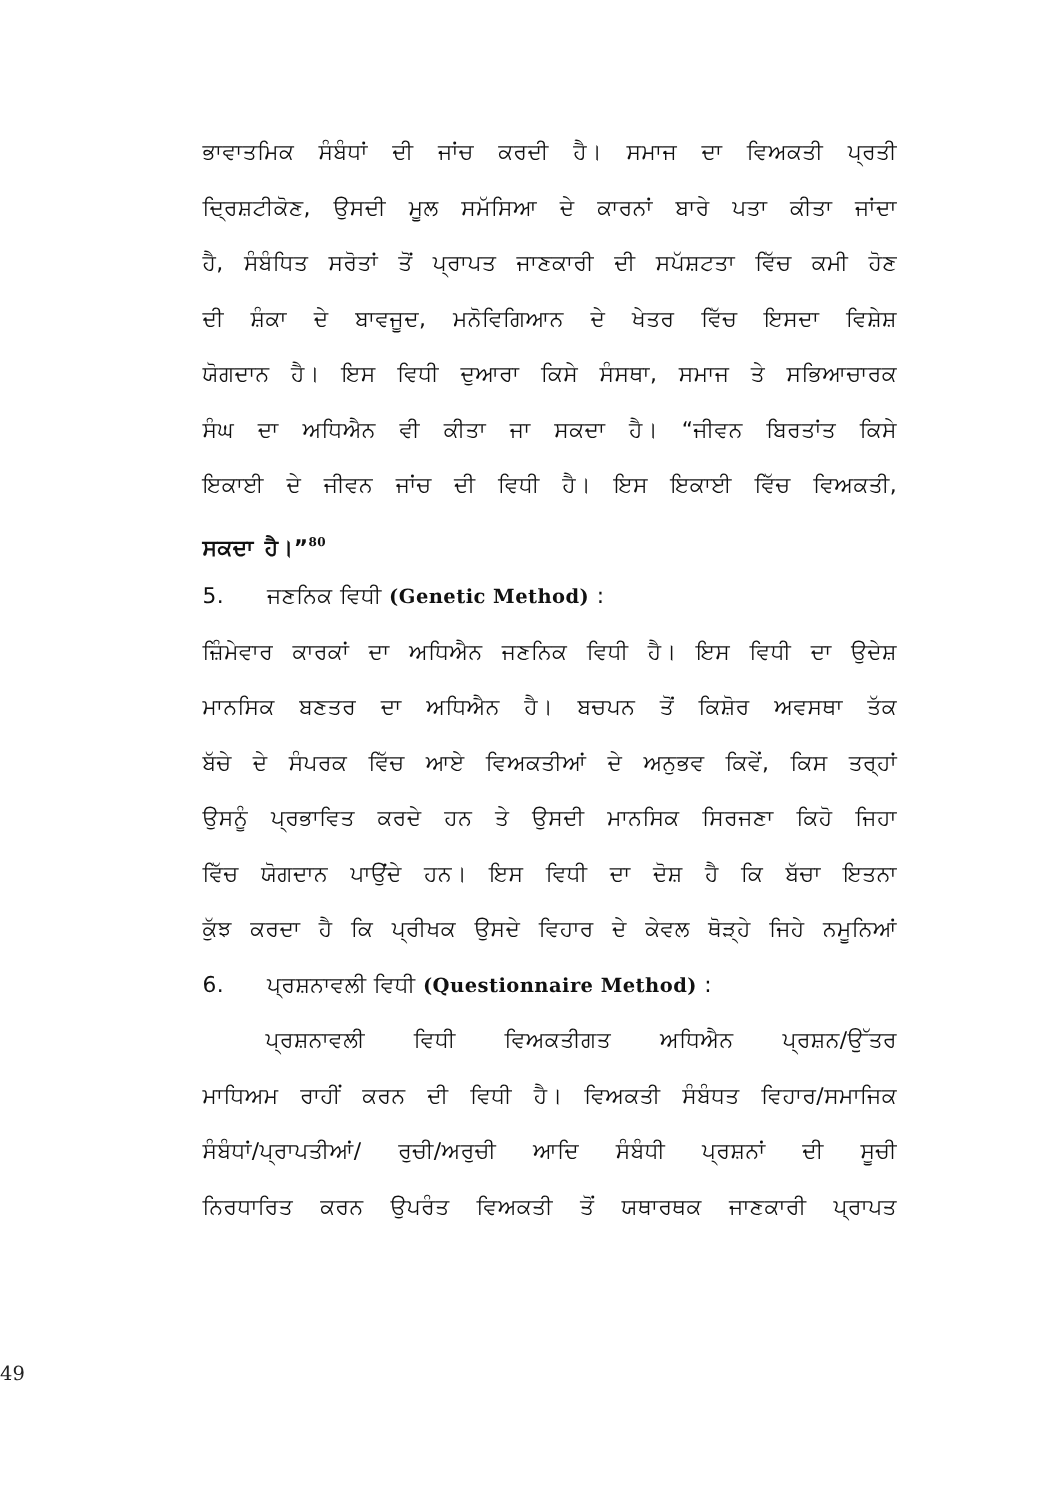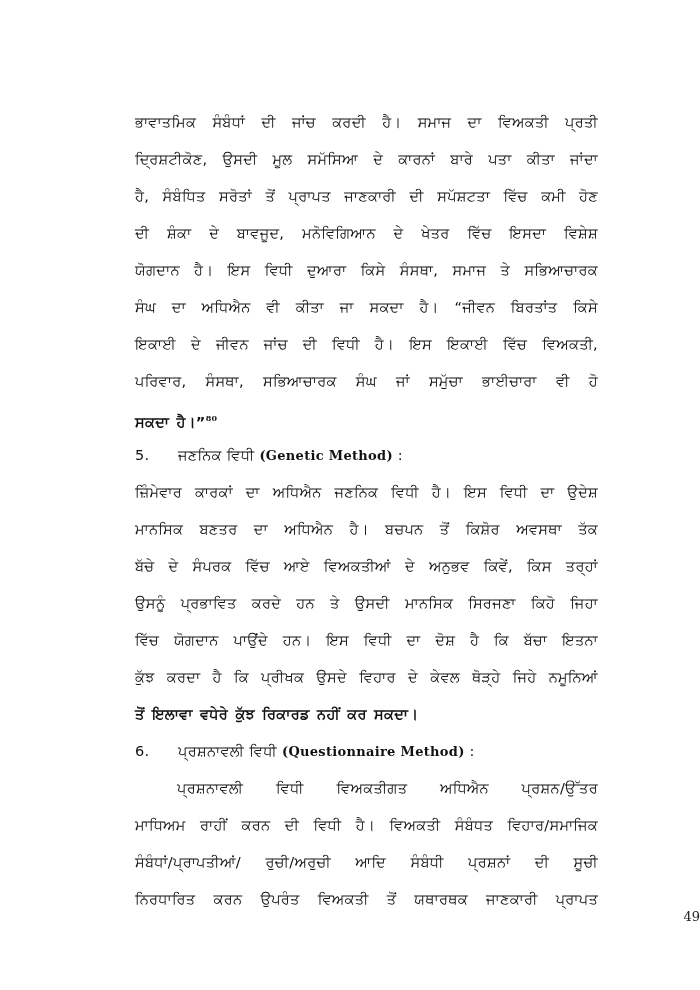--- a/index.html
+++ b/index.html
@@ -11,21 +11,21 @@
       width: 700px;
       height: 990px;
       position: relative;
       overflow: hidden;
       color: #111111;
       font-family: "DejaVu Sans", sans-serif;
     }
     .page {
       position: absolute;
       left: 135px;
-      top: 104px;
+      top: 84px;
       width: 463px;
     }
     .line {
       font-size: 14.5px;
       line-height: 37px;
       height: 37px;
       white-space: nowrap;
       text-align: justify;
       text-align-last: justify;
       letter-spacing: 0.3px;
@@ -57,56 +57,54 @@
     sup.fn {
       font-size: 8px;
       font-family: "DejaVu Serif", serif;
       vertical-align: 6px;
     }
     .page-number {
       position: absolute;
       top: 909px;
       left: 0;
       width: 700px;
-      text-align: right;
+      text-align: left;
       font-family: "DejaVu Serif", serif;
       font-size: 13px;
       color: #222;
     }
   </style>
 </head>
 <body>
 
 <div class="page">
 
   <div>
     <div class="line">ਭਾਵਾਤਮਿਕ ਸੰਬੰਧਾਂ ਦੀ ਜਾਂਚ ਕਰਦੀ ਹੈ। ਸਮਾਜ ਦਾ ਵਿਅਕਤੀ ਪ੍ਰਤੀ</div>
     <div class="line">ਦ੍ਰਿਸ਼ਟੀਕੋਣ, ਉਸਦੀ ਮੂਲ ਸਮੱਸਿਆ ਦੇ ਕਾਰਨਾਂ ਬਾਰੇ ਪਤਾ ਕੀਤਾ ਜਾਂਦਾ</div>
     <div class="line">ਹੈ, ਸੰਬੰਧਿਤ ਸਰੋਤਾਂ ਤੋਂ ਪ੍ਰਾਪਤ ਜਾਣਕਾਰੀ ਦੀ ਸਪੱਸ਼ਟਤਾ ਵਿੱਚ ਕਮੀ ਹੋਣ</div>
     <div class="line">ਦੀ ਸ਼ੰਕਾ ਦੇ ਬਾਵਜੂਦ, ਮਨੋਵਿਗਿਆਨ ਦੇ ਖੇਤਰ ਵਿੱਚ ਇਸਦਾ ਵਿਸ਼ੇਸ਼</div>
     <div class="line">ਯੋਗਦਾਨ ਹੈ। ਇਸ ਵਿਧੀ ਦੁਆਰਾ ਕਿਸੇ ਸੰਸਥਾ, ਸਮਾਜ ਤੇ ਸਭਿਆਚਾਰਕ</div>
     <div class="line">ਸੰਘ ਦਾ ਅਧਿਐਨ ਵੀ ਕੀਤਾ ਜਾ ਸਕਦਾ ਹੈ। “ਜੀਵਨ ਬਿਰਤਾਂਤ ਕਿਸੇ</div>
     <div class="line">ਇਕਾਈ ਦੇ ਜੀਵਨ ਜਾਂਚ ਦੀ ਵਿਧੀ ਹੈ। ਇਸ ਇਕਾਈ ਵਿੱਚ ਵਿਅਕਤੀ,</div>
-    <div class="line">ਪਰਿਵਾਰ, ਸੰਸਥਾ, ਸਭਿਆਚਾਰਕ ਸੰਘ ਜਾਂ ਸਮੁੱਚਾ ਭਾਈਚਾਰਾ ਵੀ ਹੋ</div>
     <div class="line last"><span>ਸਕਦਾ ਹੈ।”</span><sup class="fn">80</sup></div>
   </div>
 
   <div class="heading">
     <span class="num">5.</span><span>ਜਣਨਿਕ ਵਿਧੀ</span>
     <span class="en">(Genetic Method)</span><span> :</span>
   </div>
 
   <div>
     <div class="line">ਜ਼ਿੰਮੇਵਾਰ ਕਾਰਕਾਂ ਦਾ ਅਧਿਐਨ ਜਣਨਿਕ ਵਿਧੀ ਹੈ। ਇਸ ਵਿਧੀ ਦਾ ਉਦੇਸ਼</div>
     <div class="line">ਮਾਨਸਿਕ ਬਣਤਰ ਦਾ ਅਧਿਐਨ ਹੈ। ਬਚਪਨ ਤੋਂ ਕਿਸ਼ੋਰ ਅਵਸਥਾ ਤੱਕ</div>
     <div class="line">ਬੱਚੇ ਦੇ ਸੰਪਰਕ ਵਿੱਚ ਆਏ ਵਿਅਕਤੀਆਂ ਦੇ ਅਨੁਭਵ ਕਿਵੇਂ, ਕਿਸ ਤਰ੍ਹਾਂ</div>
     <div class="line">ਉਸਨੂੰ ਪ੍ਰਭਾਵਿਤ ਕਰਦੇ ਹਨ ਤੇ ਉਸਦੀ ਮਾਨਸਿਕ ਸਿਰਜਣਾ ਕਿਹੋ ਜਿਹਾ</div>
     <div class="line">ਵਿੱਚ ਯੋਗਦਾਨ ਪਾਉਂਦੇ ਹਨ। ਇਸ ਵਿਧੀ ਦਾ ਦੋਸ਼ ਹੈ ਕਿ ਬੱਚਾ ਇਤਨਾ</div>
     <div class="line">ਕੁੱਝ ਕਰਦਾ ਹੈ ਕਿ ਪ੍ਰੀਖਕ ਉਸਦੇ ਵਿਹਾਰ ਦੇ ਕੇਵਲ ਥੋੜ੍ਹੇ ਜਿਹੇ ਨਮੂਨਿਆਂ</div>
-    <div class="line last">ਤੋਂ ਇਲਾਵਾ ਵਧੇਰੇ ਕੁੱਝ ਰਿਕਾਰਡ ਨਹੀਂ ਕਰ ਸਕਦਾ।</div>
   </div>
 
   <div class="heading">
     <span class="num">6.</span><span>ਪ੍ਰਸ਼ਨਾਵਲੀ ਵਿਧੀ</span>
     <span class="en">(Questionnaire Method)</span><span> :</span>
   </div>
 
   <div>
     <div class="line indent">ਪ੍ਰਸ਼ਨਾਵਲੀ ਵਿਧੀ ਵਿਅਕਤੀਗਤ ਅਧਿਐਨ ਪ੍ਰਸ਼ਨ/ਉੱਤਰ</div>
     <div class="line">ਮਾਧਿਅਮ ਰਾਹੀਂ ਕਰਨ ਦੀ ਵਿਧੀ ਹੈ। ਵਿਅਕਤੀ ਸੰਬੰਧਤ ਵਿਹਾਰ/ਸਮਾਜਿਕ</div>

